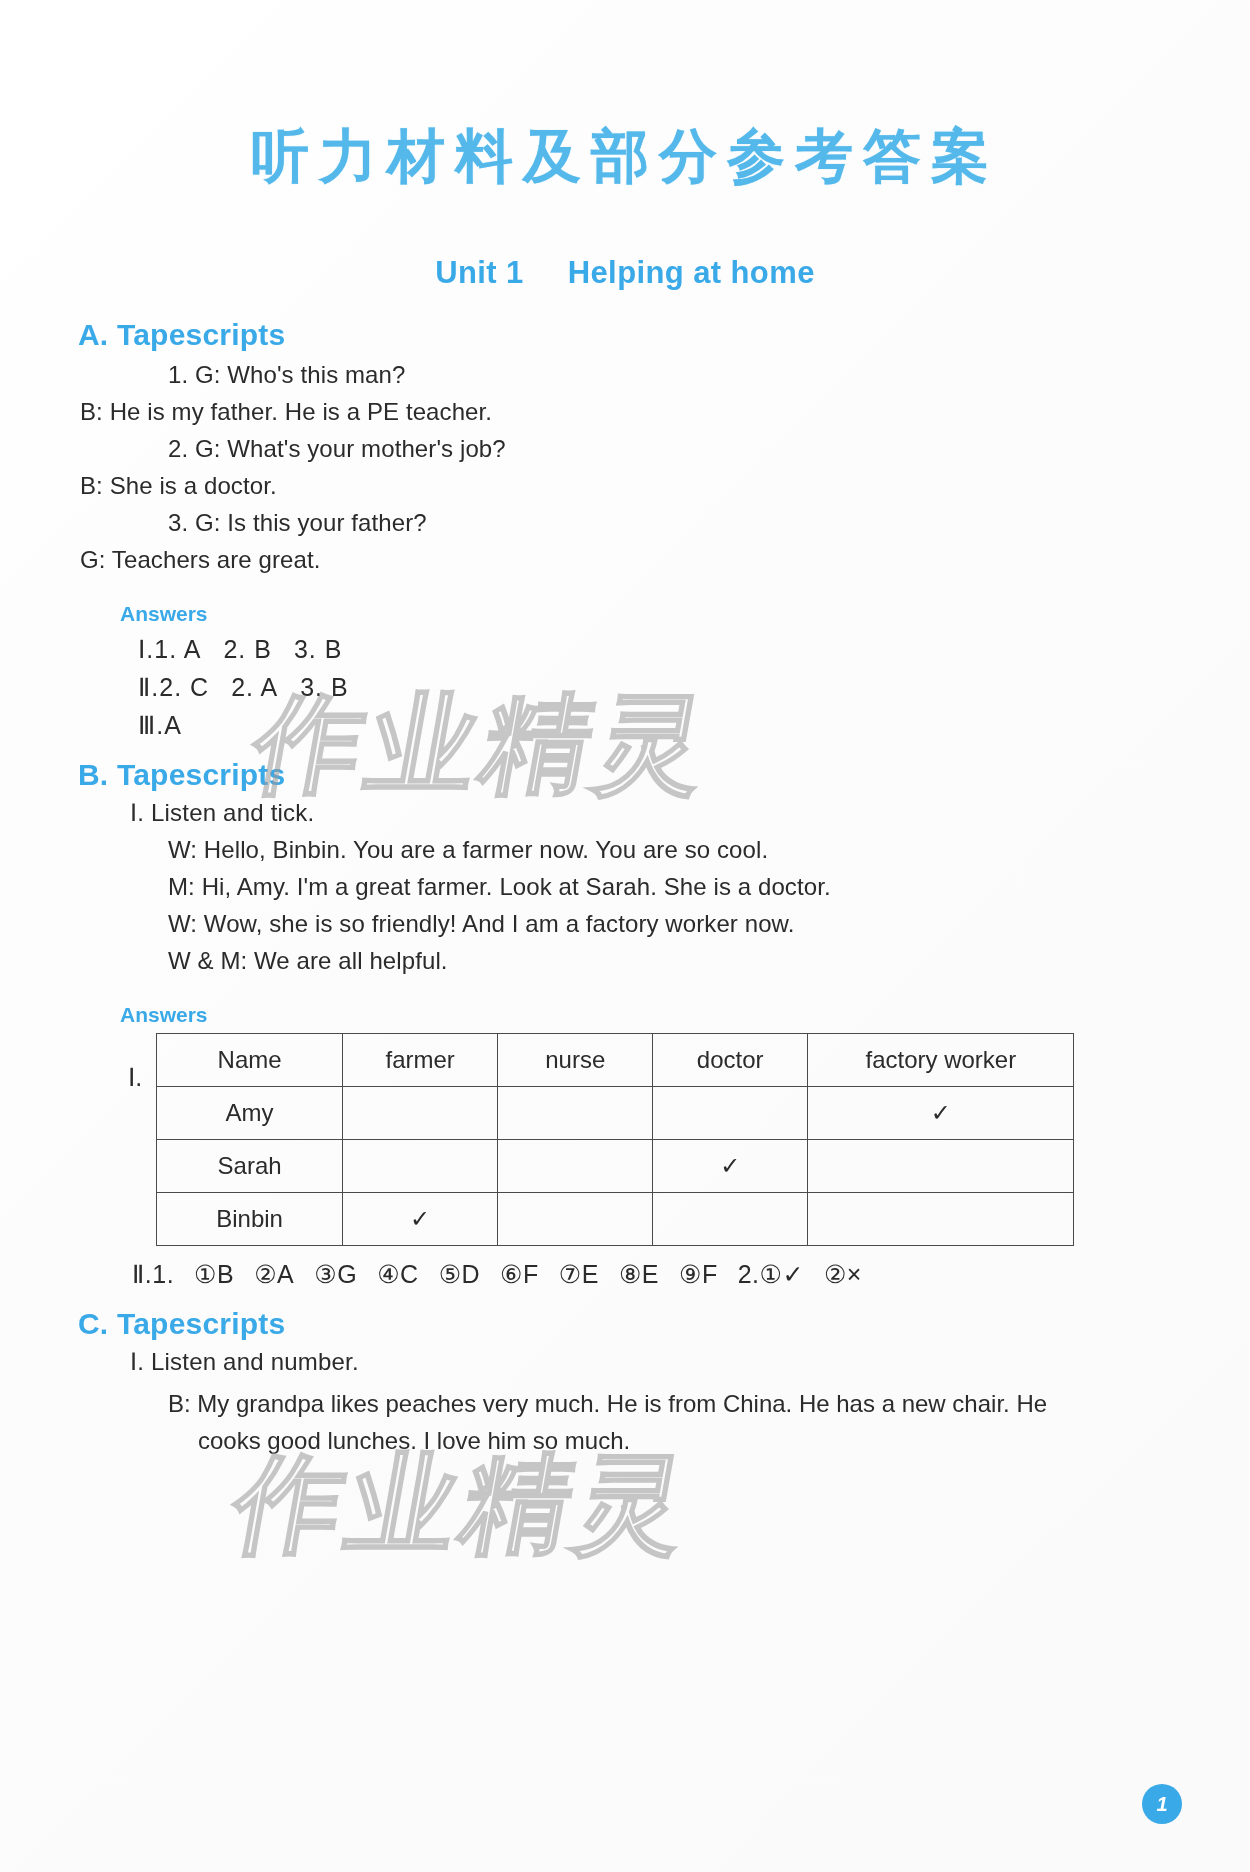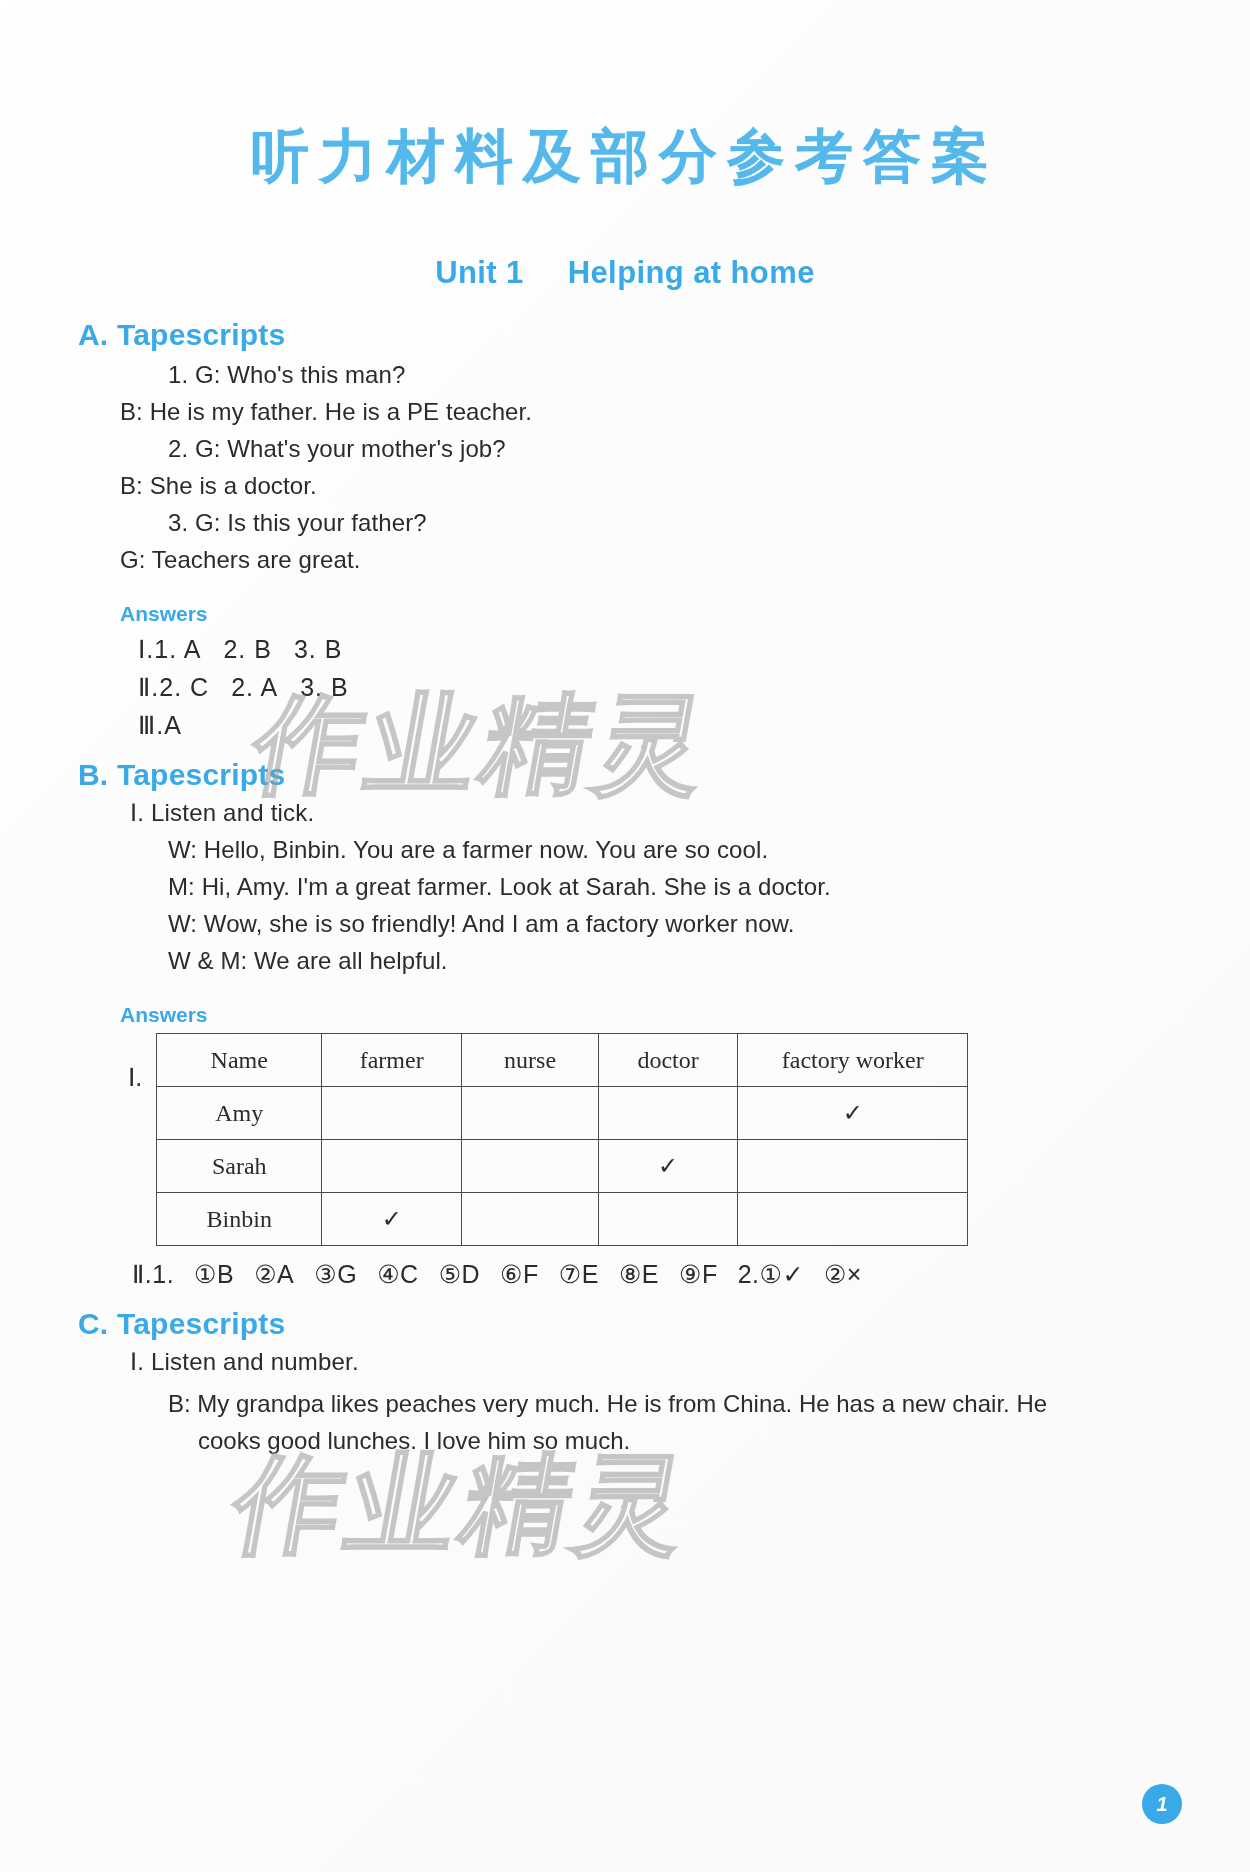--- a/index.html
+++ b/index.html
@@ -56,39 +56,38 @@
   .roman-line{
     font-size:24px;
     margin:7px 0 0 130px;
     letter-spacing:.2px;
   }
   .dlg{
     font-size:24px;
     margin:9px 0 0 168px;
     letter-spacing:.1px;
   }
-  .dlg.indent{margin-left:120px;}
+  .dlg.indent{margin-left:80px;}
   .dlg.num{margin-left:168px;}
   .ans-line{
     font-size:25px;
     margin:9px 0 0 138px;
     letter-spacing:1px;
   }
   .ans-line .sp{display:inline-block;width:22px;}
   
   .table-wrap{
     display:flex;align-items:flex-start;margin-left:128px;margin-top:6px;
   }
   .tbl-roman{
     font-size:25px;padding-top:30px;padding-right:14px;
   }
   table.ans-table{
     border-collapse:collapse;
-    width:812px;
-    font-family:Liberation Serif, serif;
+    width:918px;
   }
   table.ans-table td{
     border:1px solid #4a4a4a;
     height:52px;
     text-align:center;
     font-size:24px;
     font-weight:400;
     padding:0 6px;
   }
   table.ans-table td.name-col{width:186px;}

